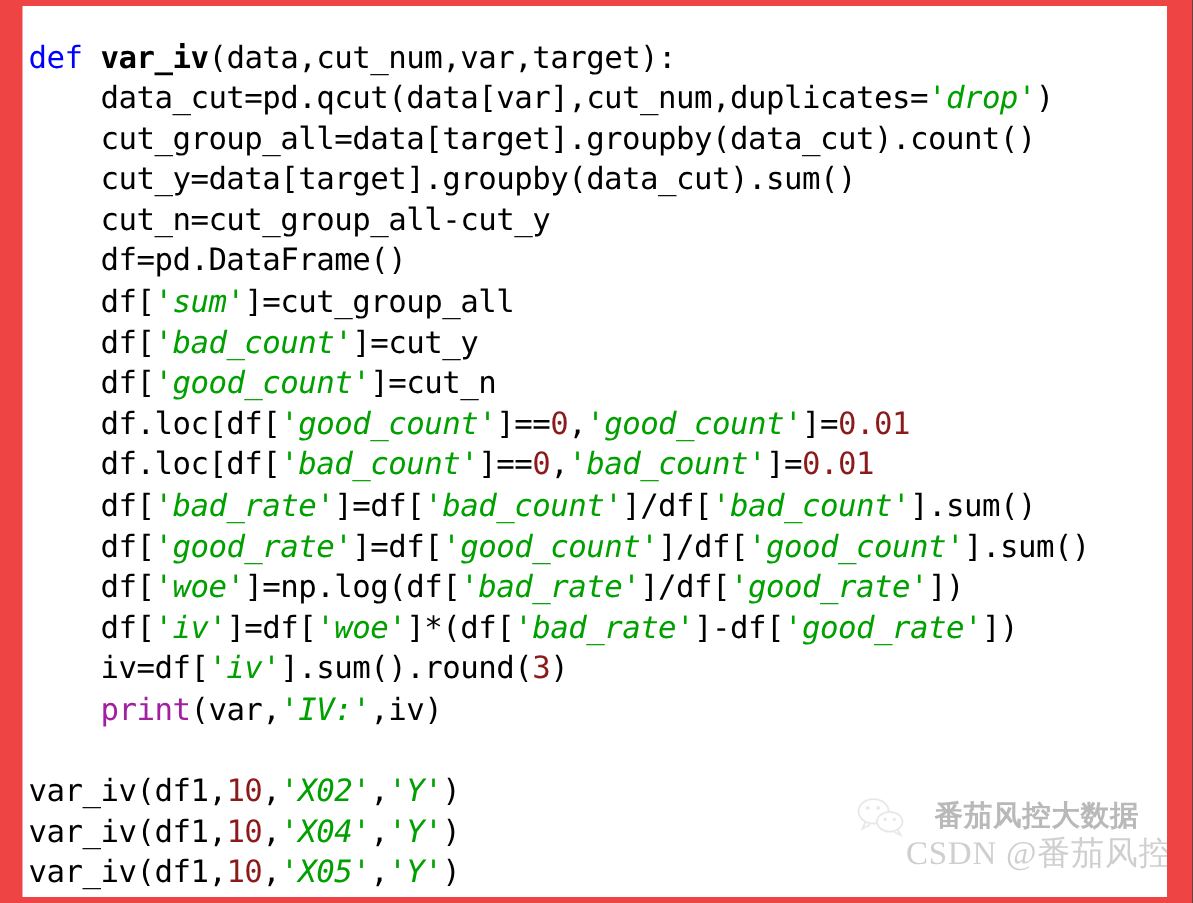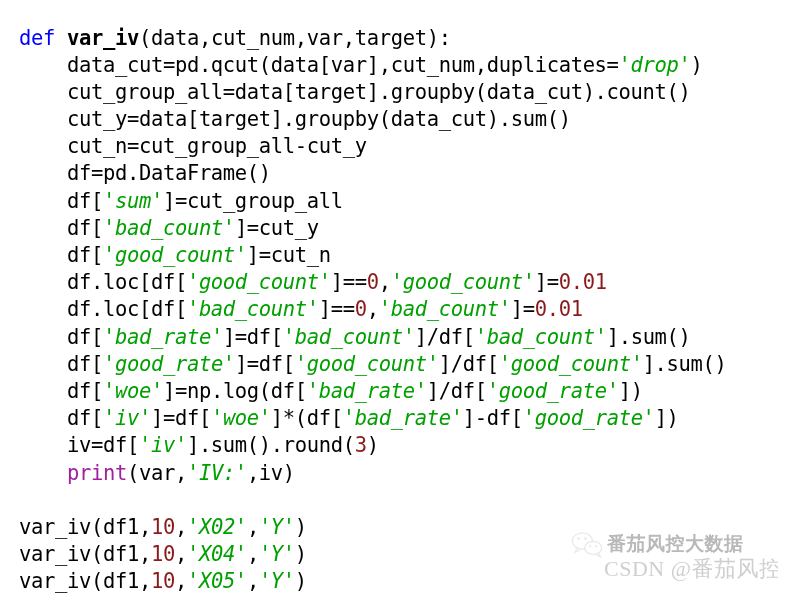--- a/index.html
+++ b/index.html
@@ -5,21 +5,21 @@
 <style>
   html, body {
     margin: 0;
     padding: 0;
     background: #000000;
   }
   #screenshot {
     position: relative;
     width: 795px;
     height: 602px;
-    background: #ffffff;
+    background: #ef4444;
     overflow: hidden;
   }
   
   #code-surface {
     position: absolute;
     left: 15px;
     top: 4px;
     width: 763px;
     height: 594px;
     background: #ffffff;
@@ -62,21 +62,21 @@
     height: 62px;
     pointer-events: none;
     user-select: none;
   }
   #wm-row {
     position: absolute;
     left: 0;
     top: 2px;
     display: flex;
     align-items: center;
-    gap: 3px;
+    gap: 19px;
   }
   #wm-logo {
     width: 34px;
     height: 28px;
     opacity: 0.30;
   }
   #wm-title {
     font-family: "DejaVu Sans", sans-serif;
     font-size: 19px;
     font-weight: bold;

